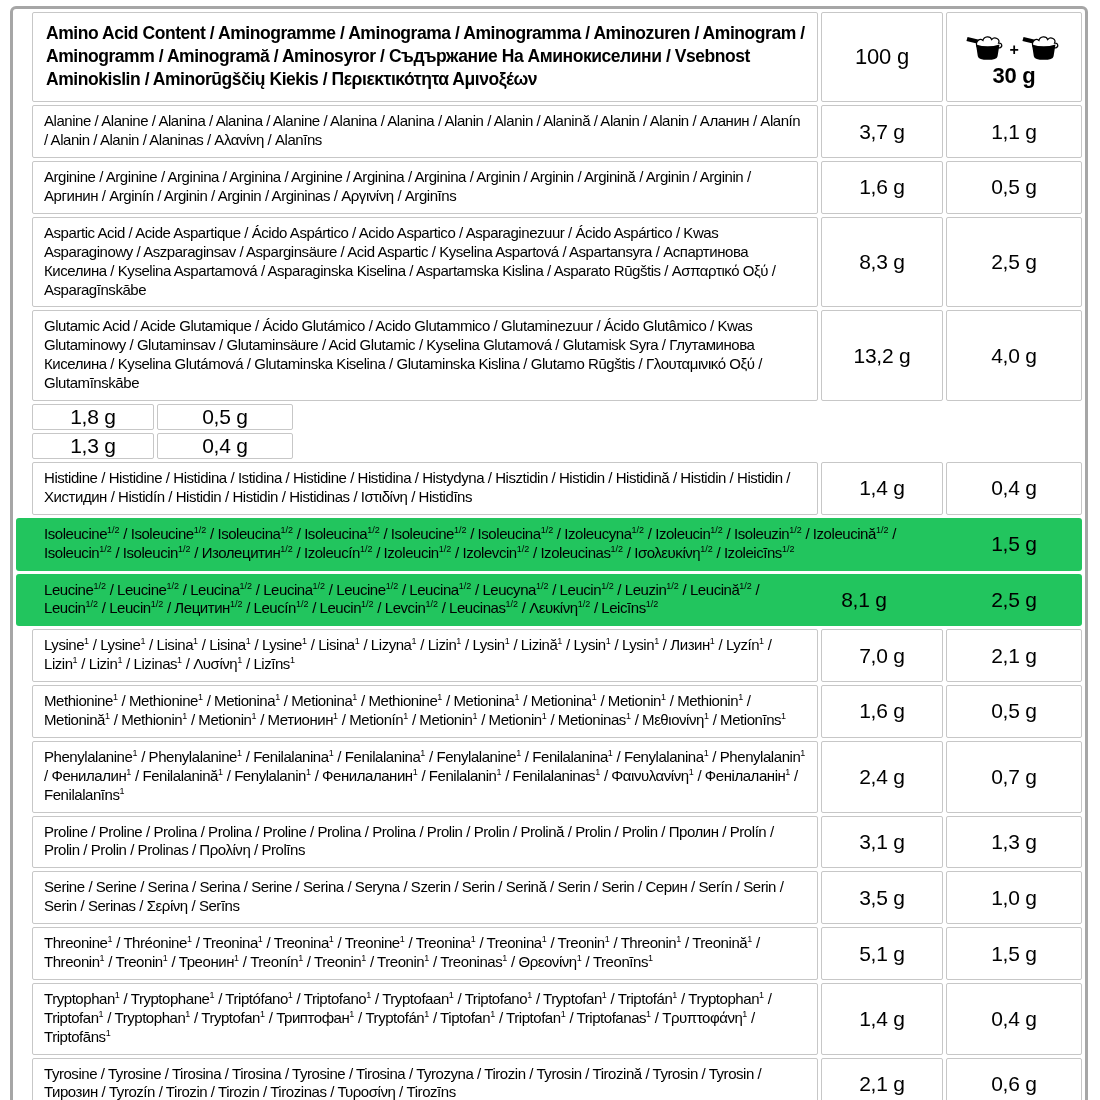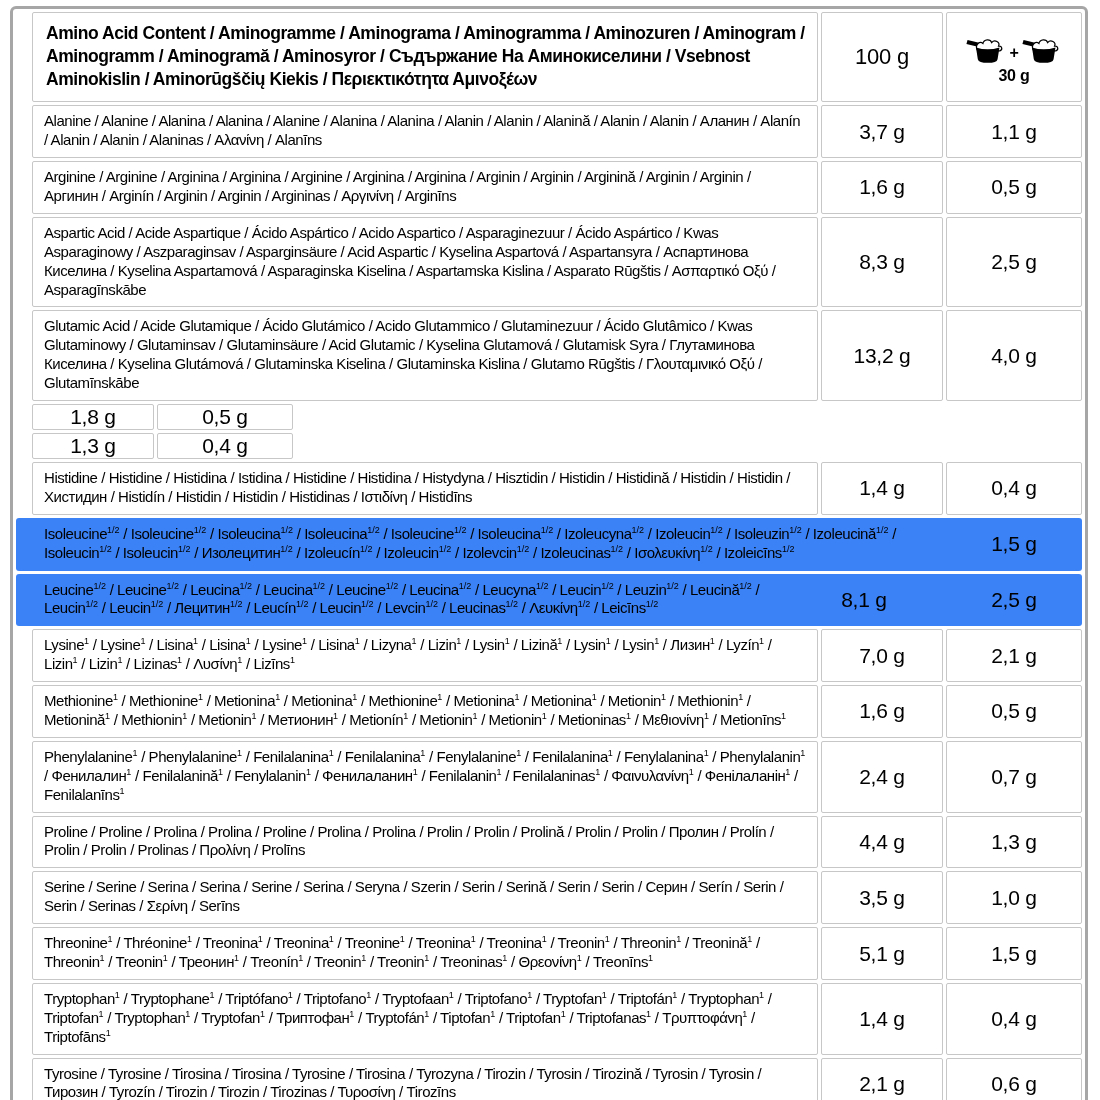--- a/index.html
+++ b/index.html
@@ -18,32 +18,32 @@
   }
   .name-cell{
     flex:1;padding:6px 10px 7px 11px;
     font-size:15px;line-height:1.26;letter-spacing:-0.45px;text-align:left;
   }
   .val-cell{
     width:122px;flex:none;display:flex;align-items:center;justify-content:center;
     font-size:21px;letter-spacing:-0.2px;
   }
   .val-cell.serving{width:136px;}
-  .row.shaded{background:#3b82f6;border-radius:3px;gap:21px;}
+  .row.shaded{background:#22c55e;border-radius:3px;gap:21px;}
   .row.shaded .cell{border-color:transparent;background:transparent;}
   .header-row .cell{border-color:#c7c7c7;}
   .header-title{
     font-weight:bold;font-size:17.5px;line-height:1.32;letter-spacing:-0.45px;
     padding:9px 12px 10px 13px;
   }
   .header-val{font-weight:normal;font-size:22px;}
   .scoop-cell{flex-direction:column;padding:6px 0 4px 0;}
   .scoops{display:flex;align-items:center;justify-content:center;gap:2px;height:34px;}
   .plus{font-weight:bold;font-size:16px;line-height:1;margin:6px 1px 0 1px;}
-  .serving-grams{font-weight:bold;font-size:16px;line-height:1;margin-top:1px;}
+  .serving-grams{font-weight:bold;font-size:22px;line-height:1;margin-top:1px;}
   sup{font-size:0.60em;line-height:0;vertical-align:super;letter-spacing:0;}
   svg.scoop{width:40px;height:30px;display:block;}
 </style>
 </head>
 <body>
 
 <div class="page">
   <div class="table">
 
     <div class="row header-row">
@@ -107,21 +107,21 @@
         </div><div class="row">
           <div class="cell name-cell">Methionine<sup>1</sup> / Methionine<sup>1</sup> / Metionina<sup>1</sup> / Metionina<sup>1</sup> / Methionine<sup>1</sup> / Metionina<sup>1</sup> / Metionina<sup>1</sup> / Metionin<sup>1</sup> / Methionin<sup>1</sup> / Metionină<sup>1</sup> / Methionin<sup>1</sup> / Metionin<sup>1</sup> / Метионин<sup>1</sup> / Metionín<sup>1</sup> / Metionin<sup>1</sup> / Metionin<sup>1</sup> / Metioninas<sup>1</sup> / Μεθιονίνη<sup>1</sup> / Metionīns<sup>1</sup></div>
           <div class="cell val-cell">1,6 g</div>
           <div class="cell val-cell serving">0,5 g</div>
         </div><div class="row">
           <div class="cell name-cell">Phenylalanine<sup>1</sup> / Phenylalanine<sup>1</sup> / Fenilalanina<sup>1</sup> / Fenilalanina<sup>1</sup> / Fenylalanine<sup>1</sup> / Fenilalanina<sup>1</sup> / Fenylalanina<sup>1</sup> / Phenylalanin<sup>1</sup> / Фенилалин<sup>1</sup> / Fenilalanină<sup>1</sup> / Fenylalanin<sup>1</sup> / Фенилаланин<sup>1</sup> / Fenilalanin<sup>1</sup> / Fenilalaninas<sup>1</sup> / Φαινυλανίνη<sup>1</sup> / Фенілаланін<sup>1</sup> / Fenilalanīns<sup>1</sup></div>
           <div class="cell val-cell">2,4 g</div>
           <div class="cell val-cell serving">0,7 g</div>
         </div><div class="row">
           <div class="cell name-cell">Proline / Proline / Prolina / Prolina / Proline / Prolina / Prolina / Prolin / Prolin / Prolină / Prolin / Prolin / Пролин / Prolín / Prolin / Prolin / Prolinas / Προλίνη / Prolīns</div>
-          <div class="cell val-cell">4,4 g</div>
+          <div class="cell val-cell">3,1 g</div>
           <div class="cell val-cell serving">1,3 g</div>
         </div><div class="row">
           <div class="cell name-cell">Serine / Serine / Serina / Serina / Serine / Serina / Seryna / Szerin / Serin / Serină / Serin / Serin / Серин / Serín / Serin / Serin / Serinas / Σερίνη / Serīns</div>
           <div class="cell val-cell">3,5 g</div>
           <div class="cell val-cell serving">1,0 g</div>
         </div><div class="row">
           <div class="cell name-cell">Threonine<sup>1</sup> / Thréonine<sup>1</sup> / Treonina<sup>1</sup> / Treonina<sup>1</sup> / Treonine<sup>1</sup> / Treonina<sup>1</sup> / Treonina<sup>1</sup> / Treonin<sup>1</sup> / Threonin<sup>1</sup> / Treonină<sup>1</sup> / Threonin<sup>1</sup> / Treonin<sup>1</sup> / Треонин<sup>1</sup> / Treonín<sup>1</sup> / Treonin<sup>1</sup> / Treonin<sup>1</sup> / Treoninas<sup>1</sup> / Θρεονίνη<sup>1</sup> / Treonīns<sup>1</sup></div>
           <div class="cell val-cell">5,1 g</div>
           <div class="cell val-cell serving">1,5 g</div>
         </div><div class="row">

